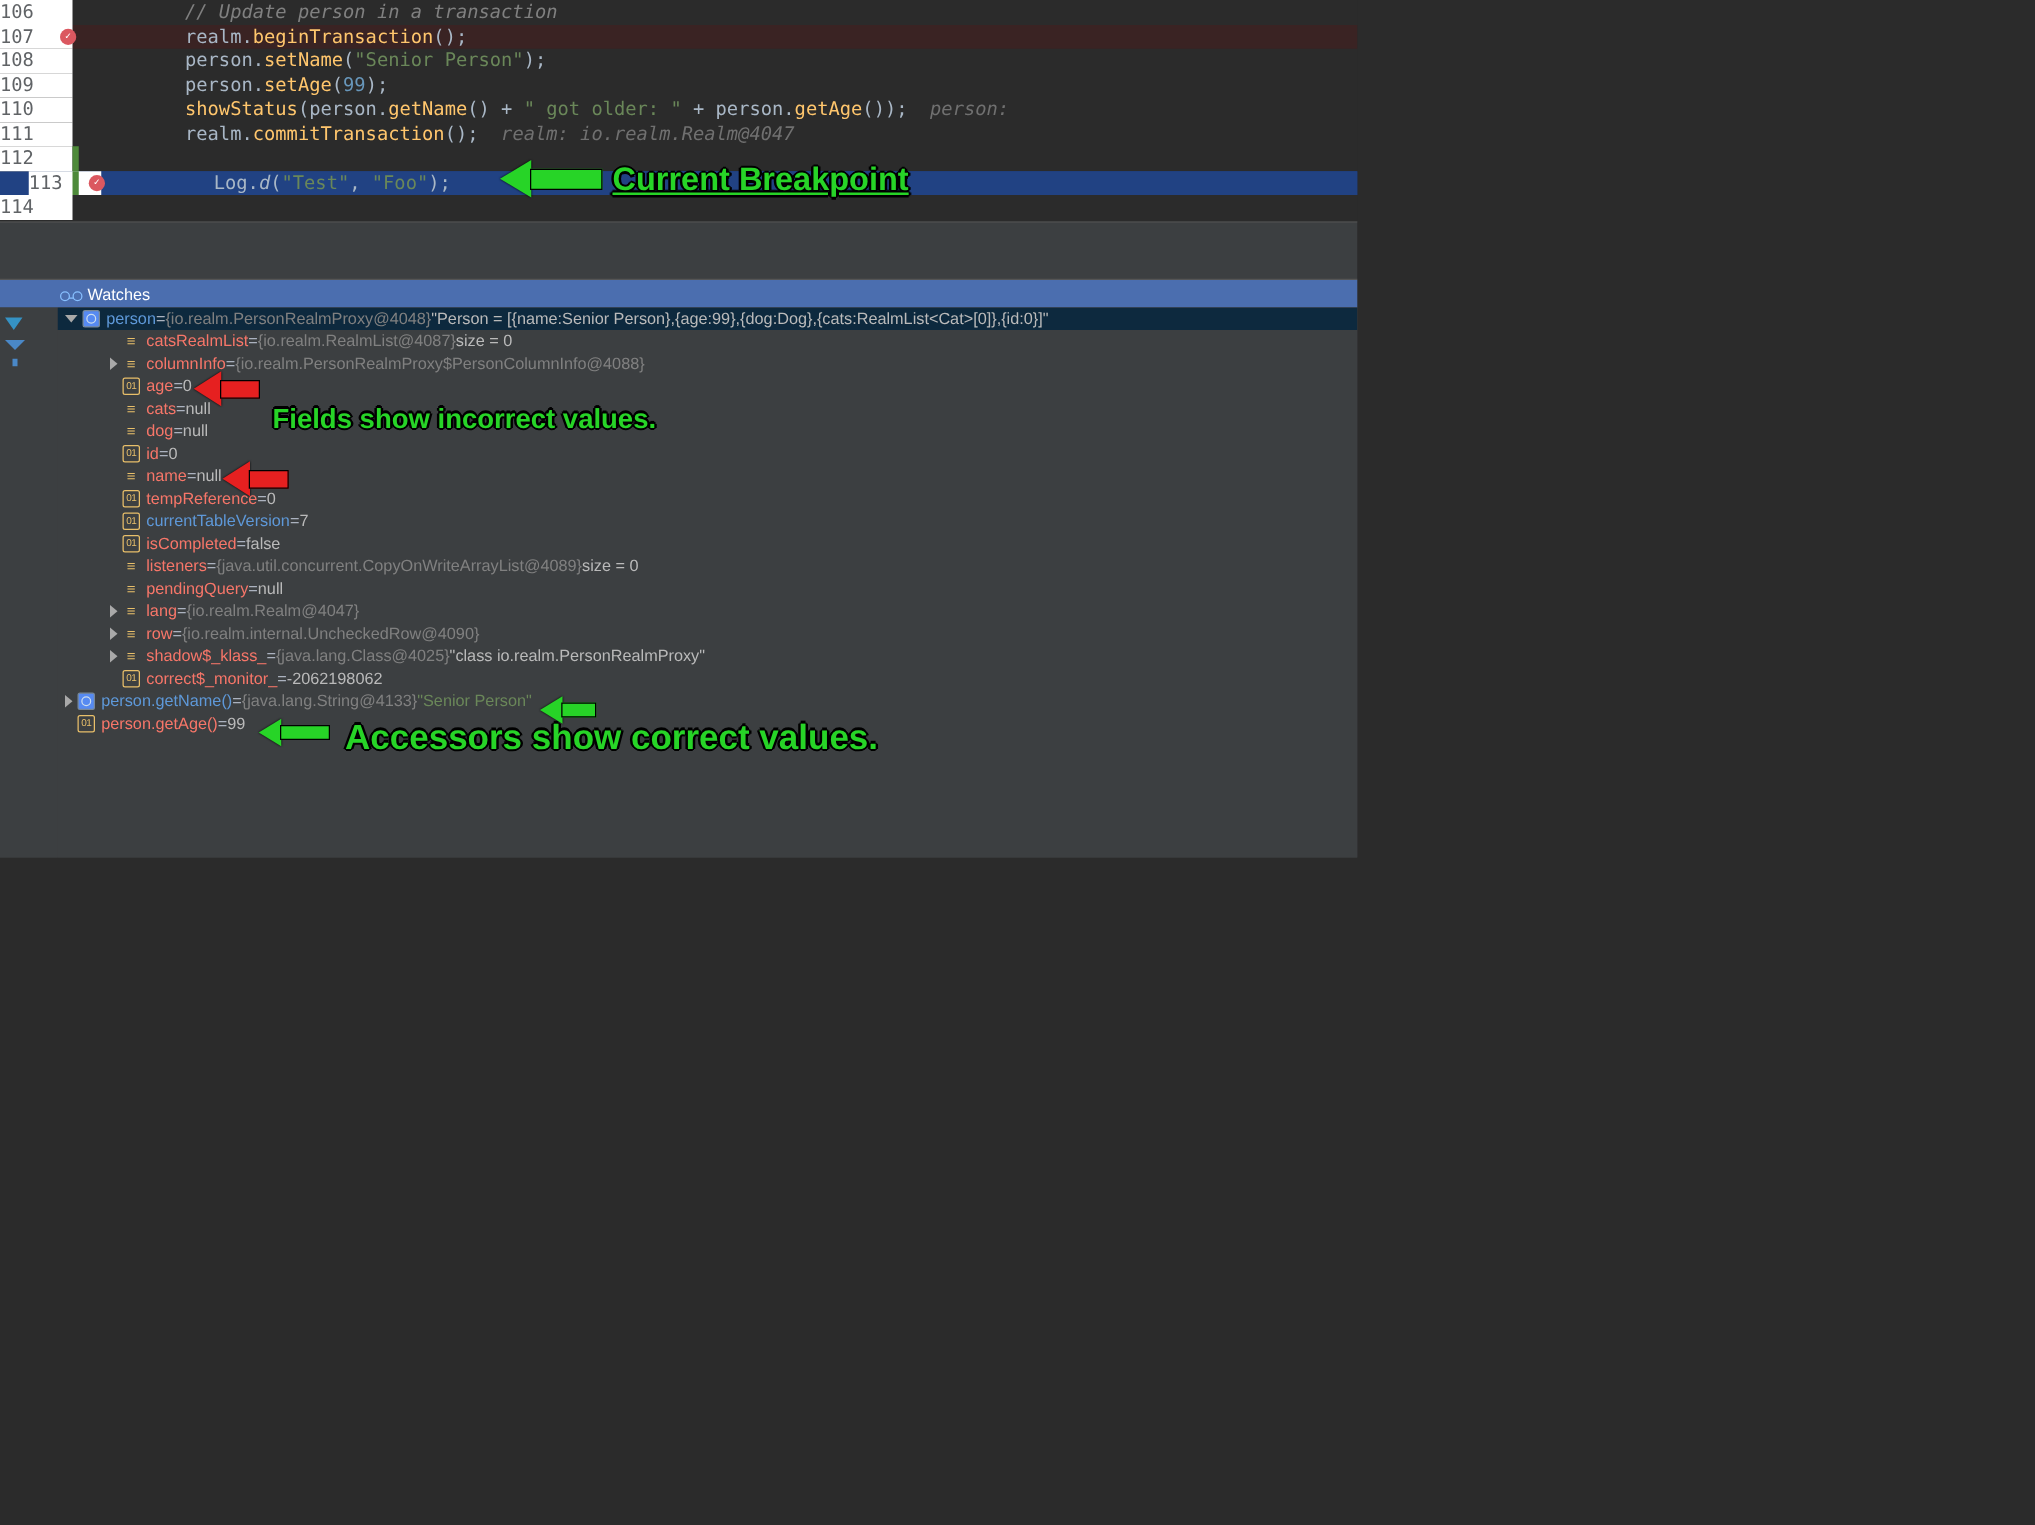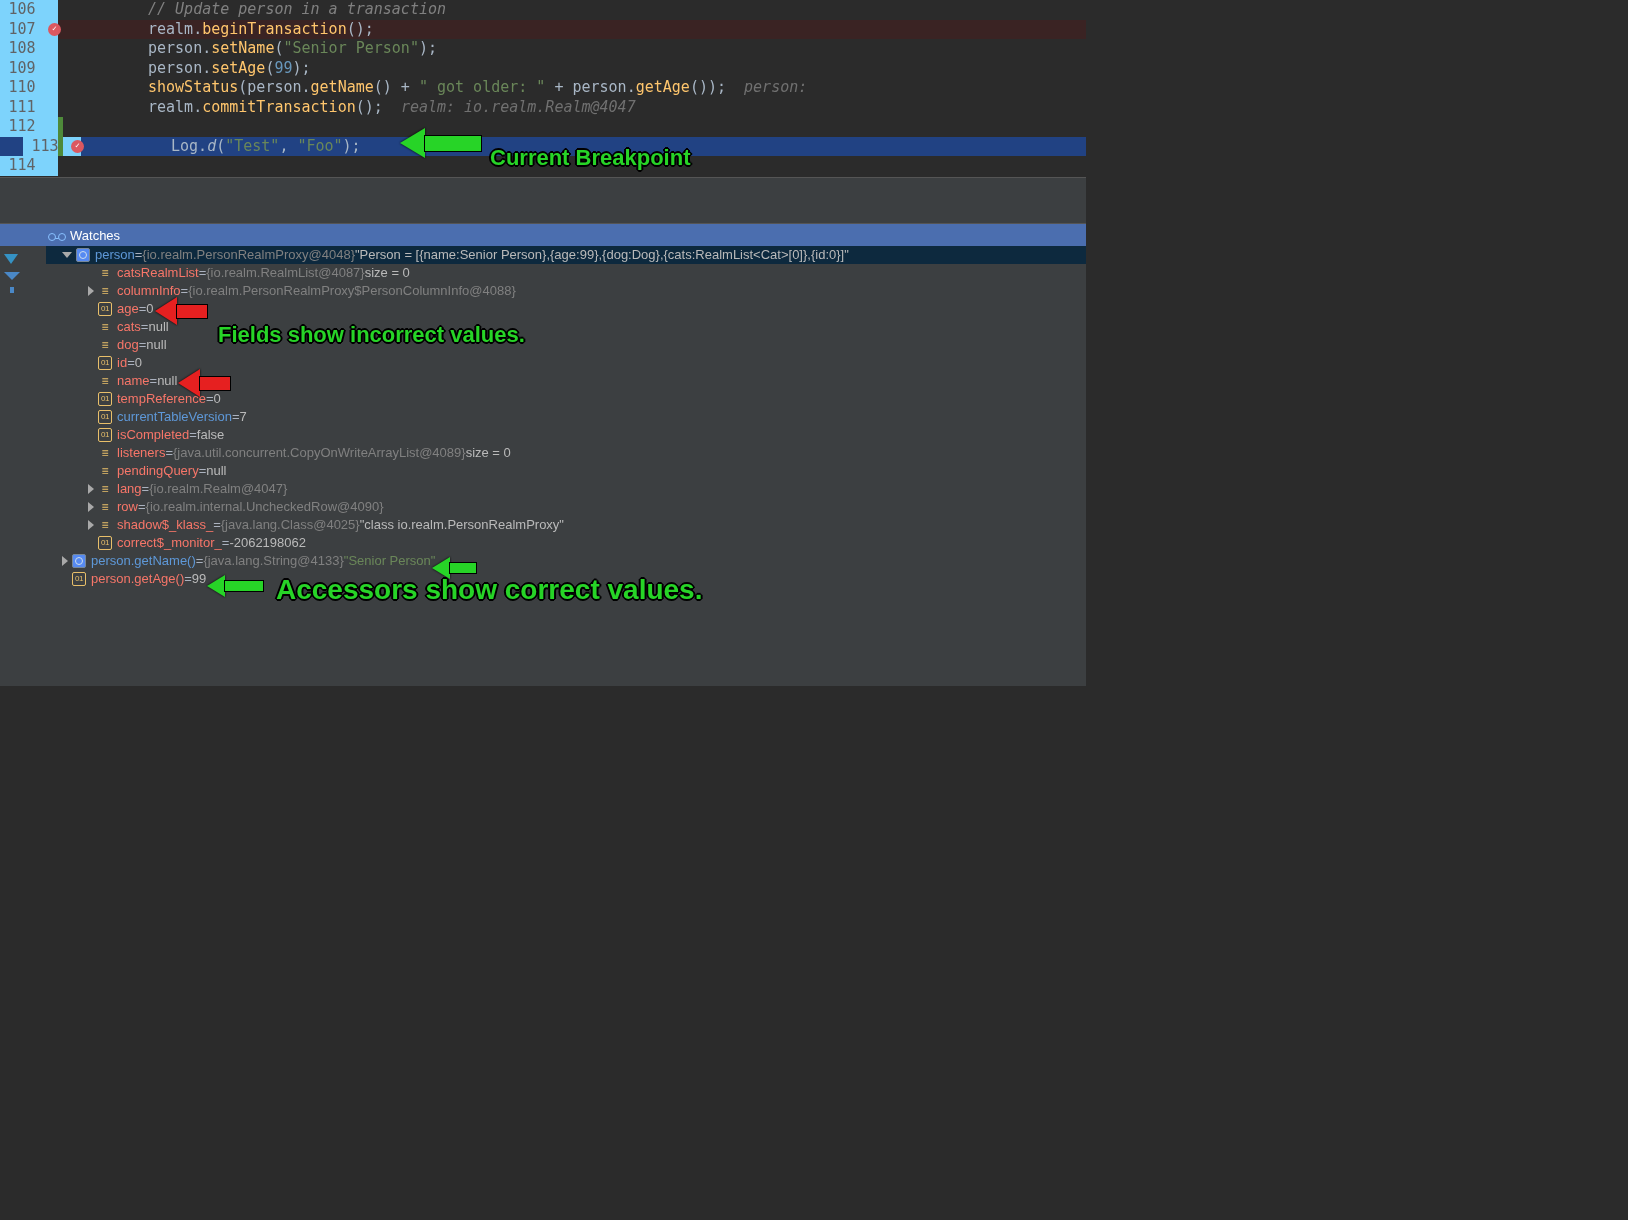--- a/index.html
+++ b/index.html
@@ -15,24 +15,24 @@
   
   .editor {
     position: relative;
     background: #2b2b2b;
     height: 177px;
     white-space: pre;
   }
   .line { display: flex; height: 19.5px; line-height: 19.5px; }
   .gutter {
     width: 58px;
-    text-align: center;
+    text-align: left;
     padding-right: 14px;
     color: #606366;
-    background: #7dd3fc;
+    background: #ffffff;
     user-select: none;
     position: relative;
     flex-shrink:0;
   }
   .gutter .bp {
     position: absolute;
     right: -3px;
     top: 3px;
     width: 13px; height: 13px;
     background: #db5860;
@@ -120,21 +120,21 @@
     font-family: "Lucida Grande","Segoe UI",sans-serif;
     font-size: 13px;
     overflow: hidden;
   }
   .wrow {
     display: flex; align-items: center;
     height: 18px; line-height: 18px;
     white-space: nowrap;
   }
   .wrow.sel { background: #0d293e; }
-  .ind0 { padding-left: 16px; text-align: center; }
+  .ind0 { padding-left: 6px; text-align: center; }
   .ind1 { padding-left: 42px; }
 
   .disc {
     width:0;height:0;margin-right:4px;
     display:inline-block;vertical-align:middle;
   }
   .disc.closed { border-top:5px solid transparent;border-bottom:5px solid transparent;border-left:6px solid #a9a9a9;}
   .disc.open { border-left:5px solid transparent;border-right:5px solid transparent;border-top:6px solid #a9a9a9;}
   .nodisc { width:10px; display:inline-block;}
 
@@ -342,21 +342,21 @@
       <div class="wrow ind0">
         <span class="nodisc"></span>
         <span class="ic ic-prim"></span>
         <span class="fld">person.getAge()</span>
         <span class="eq"> = </span>
         <span class="val-light">99</span>
       </div>
     </div>
 </div>
 
-<div class="anno" style="top:145px;left:490px;font-size:22px;">Current Breakpoint</div>
+<div class="anno" style="top:128px;left:490px;font-size:26px;text-decoration:underline;">Current Breakpoint</div>
 <div class="arrow-green-l" style="top:128px;left:400px;">
   <div class="head" style="left:0;top:0;"></div>
   <div class="shaft" style="left:24px;top:7px;width:58px;"></div>
 </div>
 
 <div class="anno" style="top:322px;left:218px;font-size:22px;text-align:right;">Fields show incorrect values.</div>
 
 <div class="arrow-red" style="top:297px;left:155px;position:absolute;">
   <div class="head" style="left:0;top:0;"></div>
   <div class="shaft" style="left:21px;top:7px;width:32px;"></div>

